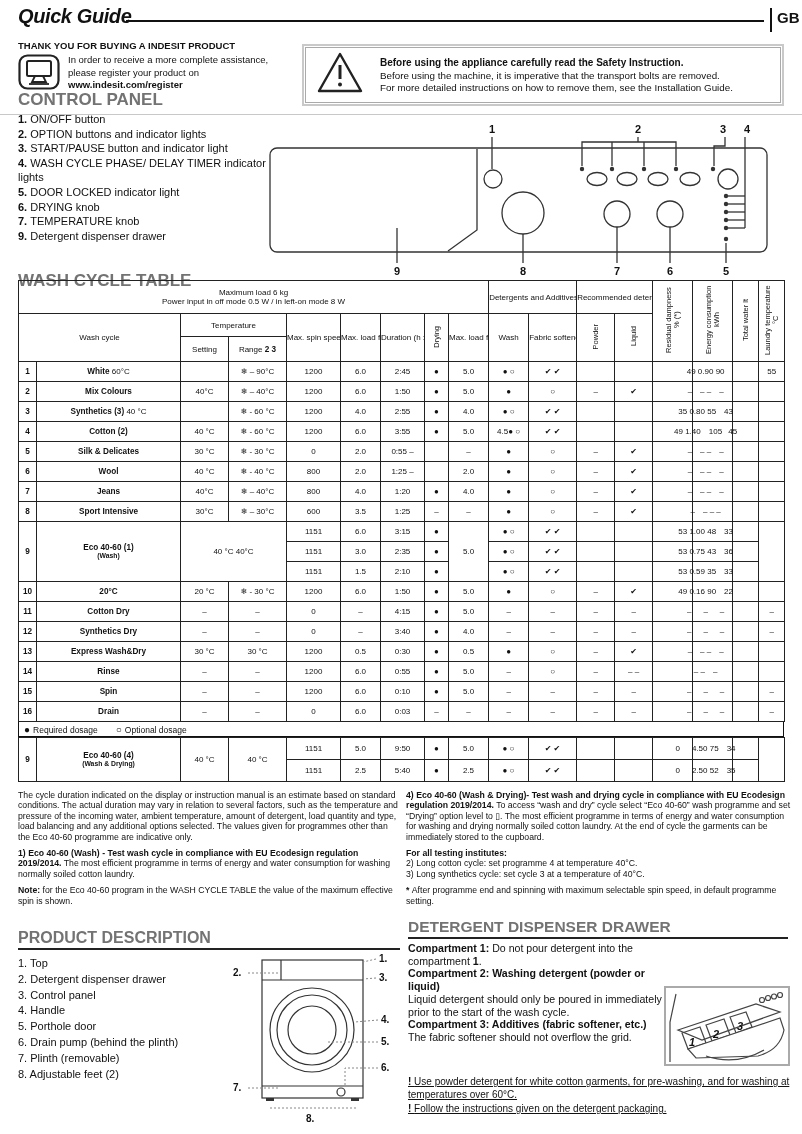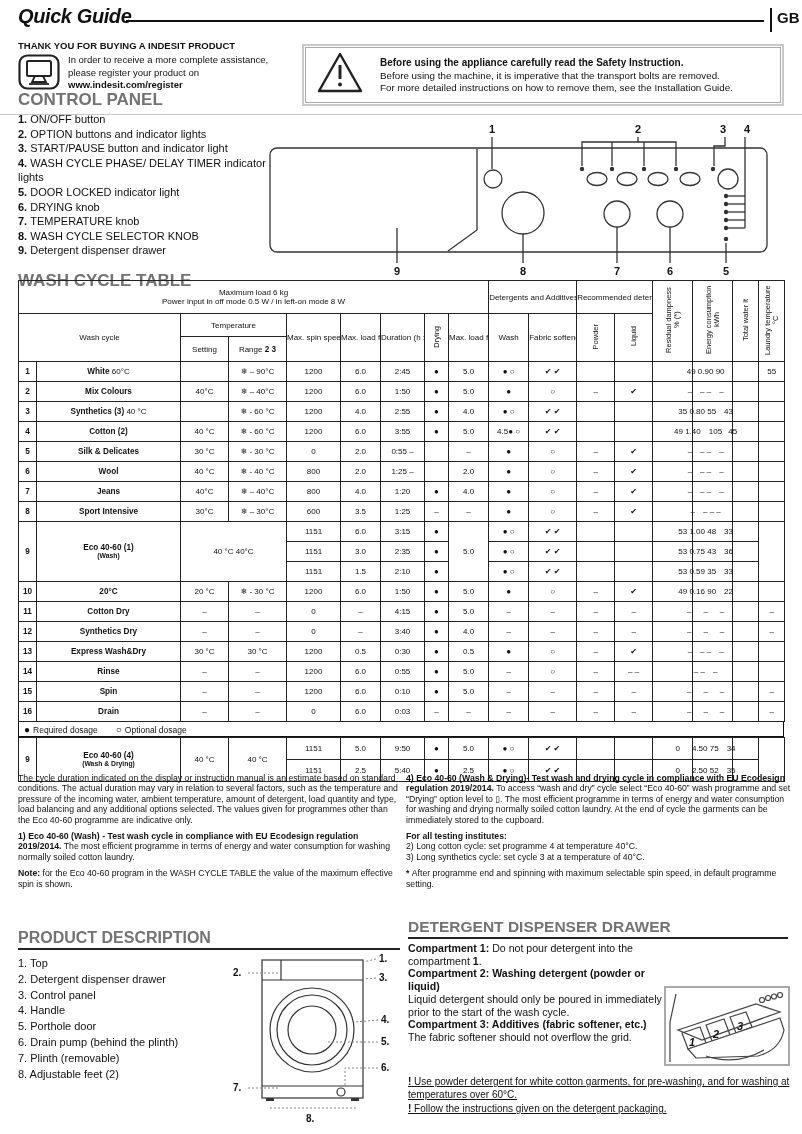--- a/index.html
+++ b/index.html
@@ -53,21 +53,21 @@
   td.vg{text-align:left;padding-left:5px;
      background-image:linear-gradient(to right,transparent 39px,#222 39px,#222 40px,transparent 40px),
                       linear-gradient(to right,transparent 79px,#222 79px,#222 80px,transparent 80px);
      background-repeat:no-repeat;background-size:100% 100%;}
   .subnm{font-weight:700;font-size:6.8px;line-height:7.4px;}
   #legend{border:1.5px solid #111;border-top:none;height:14px;font-size:8.5px;
      display:flex;align-items:center;gap:18px;padding-left:5px;}
   #legend .sym{font-size:10px;margin-right:3px;}
   table.wt.ecot{border-top:none;}
   
-  .fncol{position:absolute;top:773px;}
+  .fncol{position:absolute;top:790px;}
   #fn-left{left:18px;width:384px;} #fn-right{left:406px;width:388px;}
   .fn{margin:0 0 6px 0;font-size:8.7px;line-height:10.4px;}
   
   #pd-list{position:absolute;left:18px;top:956px;width:215px;}
   .pdli{font-size:11px;line-height:15.8px;}
   #mach-svg-wrap{position:absolute;left:228px;top:948px;width:172px;height:182px;}
   
   #disp-text{position:absolute;left:408px;top:942px;width:254px;}
   .dp{margin:0;font-size:10.6px;line-height:12.7px;}
   #disp-img{position:absolute;left:664px;top:986px;width:126px;height:80px;border:2px solid #aaa;box-sizing:border-box;}
@@ -122,21 +122,20 @@
   <div class="sec" id="t-cp">CONTROL PANEL</div>
   <div id="r-cp"></div>
   <div id="cp-list">
       <div class="cpli"><b>1. </b>ON/OFF button</div>
       <div class="cpli"><b>2. </b>OPTION buttons and indicator lights</div>
       <div class="cpli"><b>3. </b>START/PAUSE button and indicator light</div>
       <div class="cpli"><b>4. </b>WASH CYCLE PHASE/ DELAY TIMER indicator lights</div>
       <div class="cpli"><b>5. </b>DOOR LOCKED indicator light</div>
       <div class="cpli"><b>6. </b>DRYING knob</div>
       <div class="cpli"><b>7. </b>TEMPERATURE knob</div>
-      <div class="cpli"><b>8. </b>WASH CYCLE SELECTOR KNOB</div>
       <div class="cpli"><b>9. </b>Detergent dispenser drawer</div>
     </div>
 
   <div id="panel-svg-wrap">
     <svg width="544" height="164" viewBox="0 0 544 164">
       <g fill="none" stroke="#333" stroke-width="1.3">
         <rect x="12" y="32" width="497" height="104" rx="7"></rect>
         <polyline points="219,33 219,114 190,135"></polyline>
         <line x1="234" y1="21" x2="234" y2="53"></line>
         <circle cx="235" cy="63" r="9"></circle>

